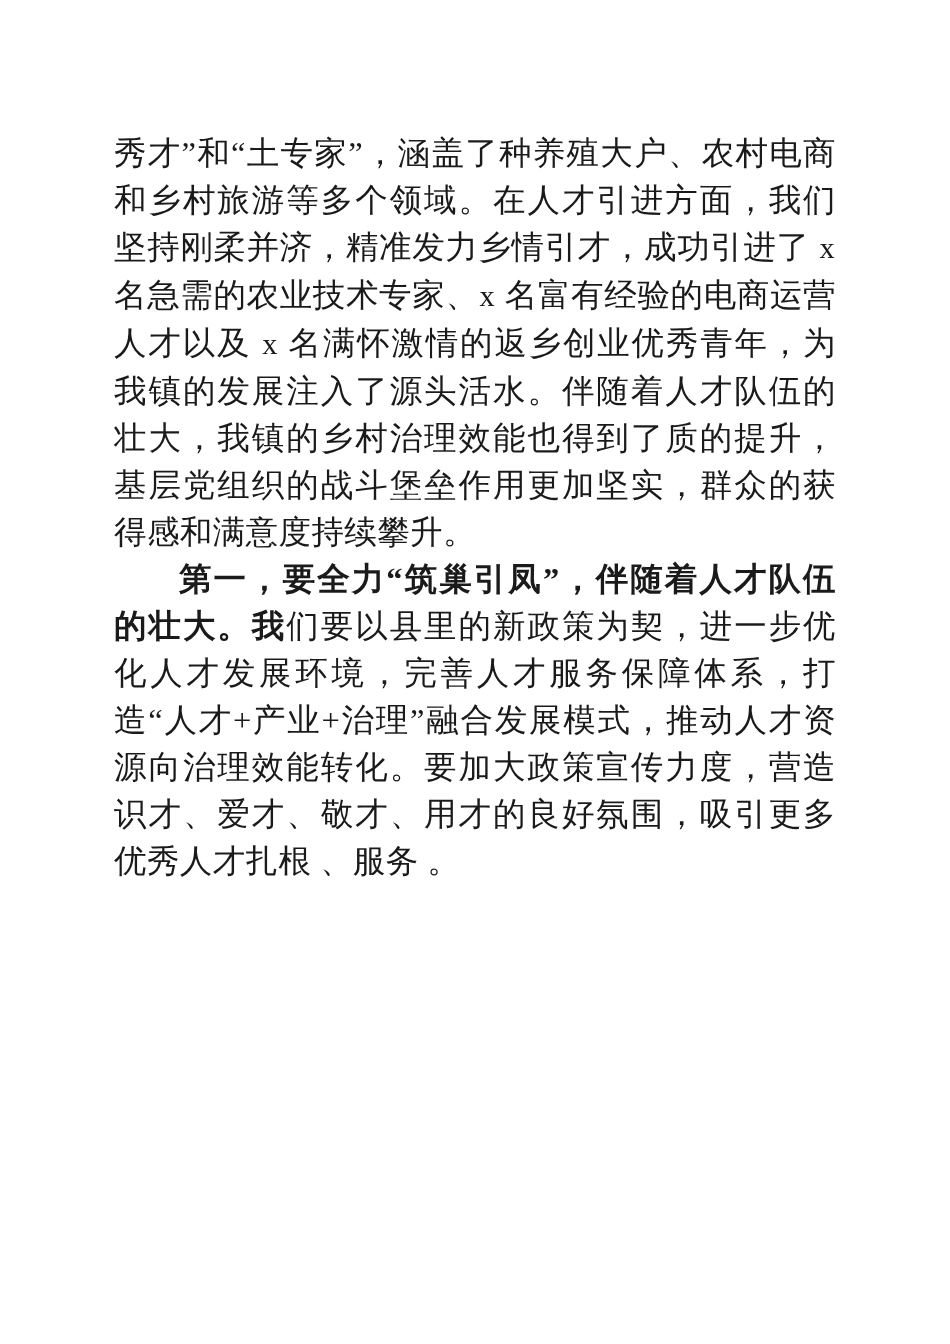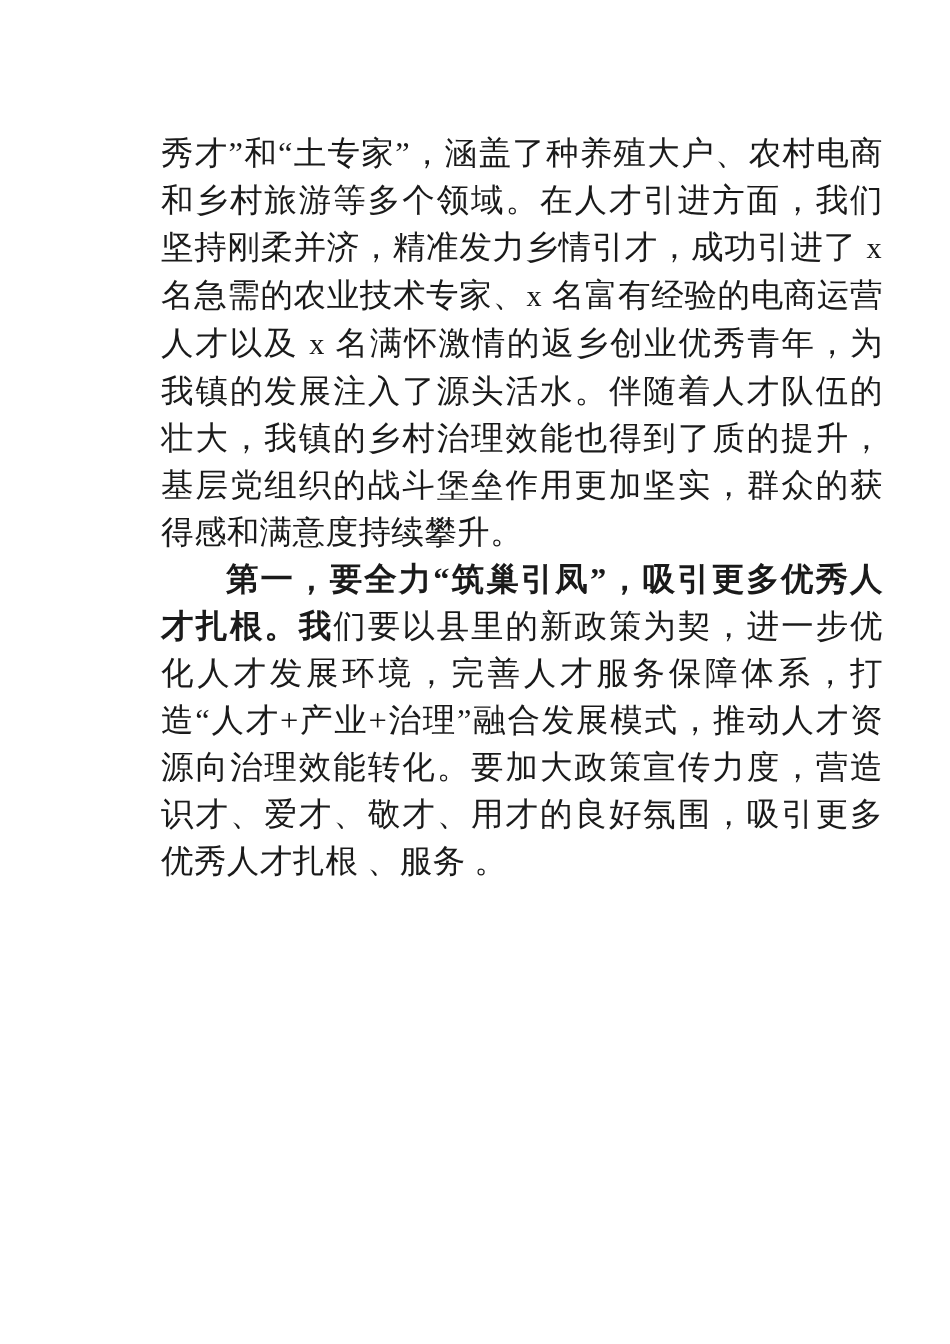--- a/index.html
+++ b/index.html
@@ -51,25 +51,25 @@
   }
   .latin {
     font-family: "Liberation Serif", "DejaVu Serif", serif;
     font-size: 0.93em;
     padding: 0 1px;
   }
 </style>
 </head>
 <body>
 
-<div id="page" style="background: rgb(255, 255, 255); color: rgb(26, 26, 26); width: 880px; height: 1344px; margin-left: 47px;">
+<div id="page" style="background: rgb(255, 255, 255); color: rgb(26, 26, 26); width: 880px; height: 1344px;">
 
   <div id="doc-body">
 
     <p class="para continuation">秀才”和“土专家”，涵盖了种养殖大户、农村电商和乡村旅游等多个领域。在人才引进方面，我们坚持刚柔并济，精准发力乡情引才，成功引进了 <span class="latin">x</span> 名急需的农业技术专家、<span class="latin">x</span> 名富有经验的电商运营人才以及 <span class="latin">x</span> 名满怀激情的返乡创业优秀青年，为我镇的发展注入了源头活水。伴随着人才队伍的壮大，我镇的乡村治理效能也得到了质的提升，基层党组织的战斗堡垒作用更加坚实，群众的获得感和满意度持续攀升。</p>
 
 
 
-    <p class="para"><span class="lead">第一，要全力“筑巢引凤”，吸引更多优秀人才扎根。我</span><span class="rest">们要以县里的新政策为契，进一步优化人才发展环境，完善人才服务保障体系，打造“人才+产业+治理”融合发展模式，推动人才资源向治理效能转化。要加大政策宣传力度，营造识才、爱才、敬才、用才的良好氛围，吸引更多优秀人才扎根 、服务 。</span></p>
+    <p class="para"><span class="lead">第一，要全力“筑巢引凤”，伴随着人才队伍的壮大。我</span><span class="rest">们要以县里的新政策为契，进一步优化人才发展环境，完善人才服务保障体系，打造“人才+产业+治理”融合发展模式，推动人才资源向治理效能转化。要加大政策宣传力度，营造识才、爱才、敬才、用才的良好氛围，吸引更多优秀人才扎根 、服务 。</span></p>
 
   </div>
 
 </div>
 
 </body></html>

